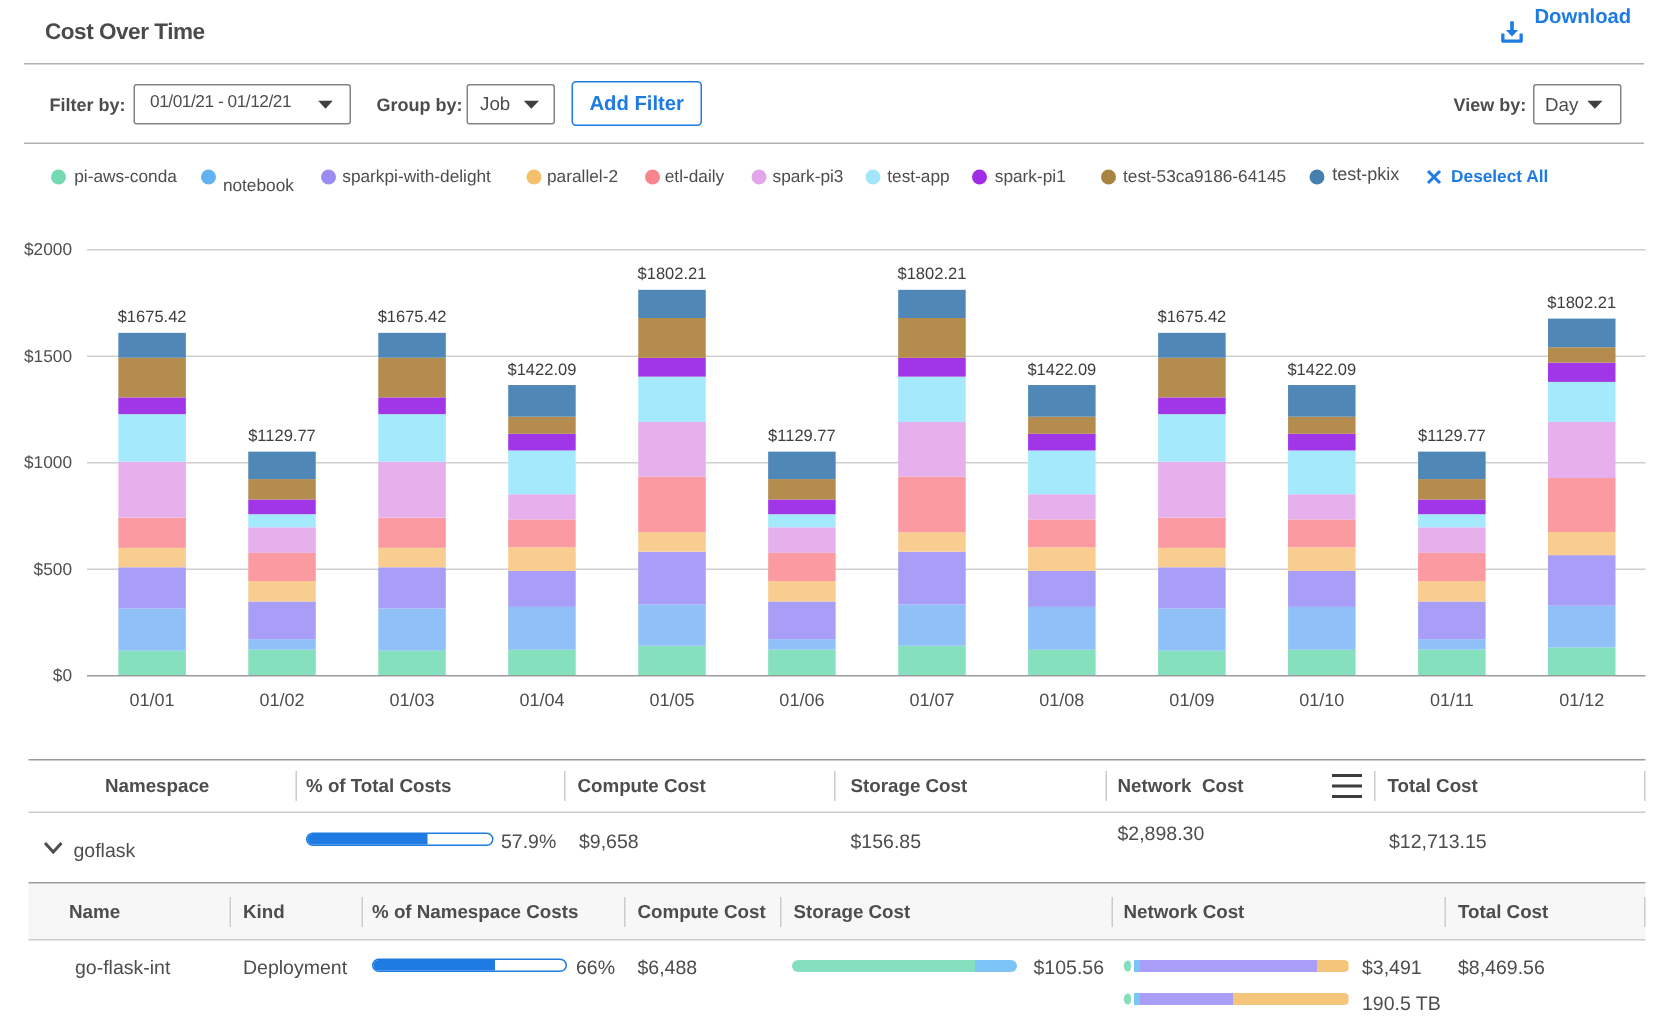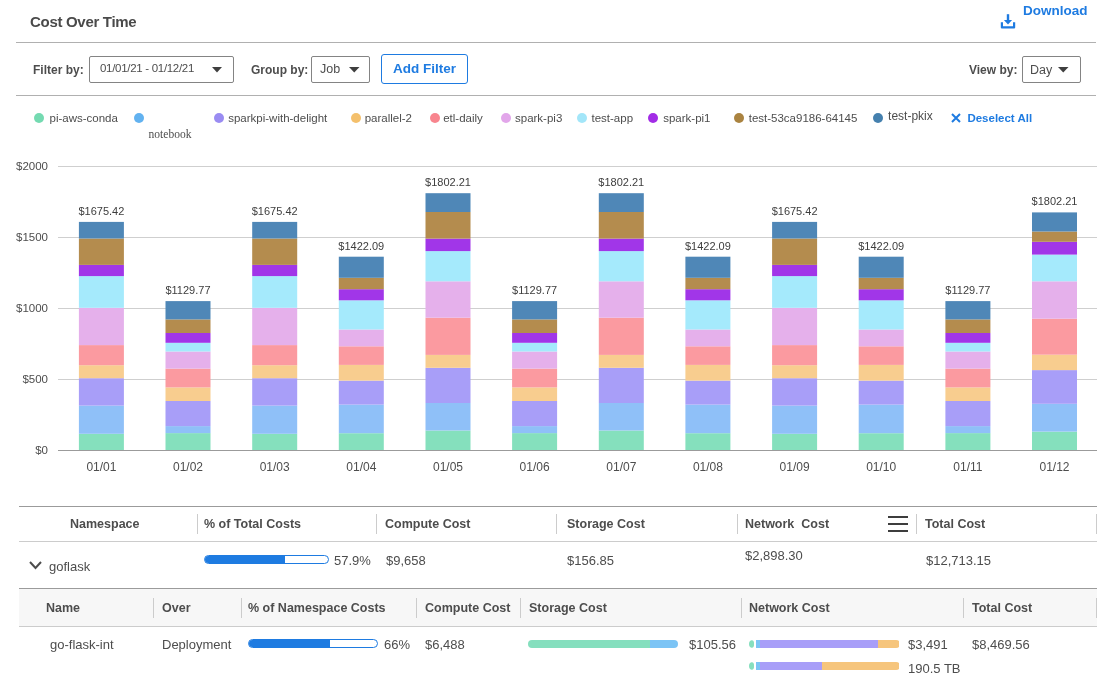--- a/index.html
+++ b/index.html
@@ -40,21 +40,21 @@
 <div class="abs" style="left:1030px;top:63px;font-size:12.5px;">Day</div>
 <svg class="abs" style="left:1058px;top:67px;" width="11" height="6">
     <path d="M0 0 L10.5 0 L5.25 5.5 Z" fill="#3f3f3f"></path>
   </svg>
 <div class="hline" style="left:16px;top:95px;width:1080px;background:#b0b0b0;"></div>
 
 <div id="legend">
     <div class="abs" style="left:33.7px;top:113px;width:10px;height:10px;border-radius:50%;background:#74dab1"></div>
     <div class="abs" style="left:49.5px;top:111.5px;font-size:11.5px;">pi-aws-conda</div>
     <div class="abs" style="left:134.3px;top:113px;width:10px;height:10px;border-radius:50%;background:#62b2f0"></div>
-    <div class="abs" style="left:148.6px;top:128px;font-size:11.5px;font-family:Liberation Serif, serif;">notebook</div>
+    <div class="abs" style="left:148.6px;top:118px;font-size:11.5px;">notebook</div>
     <div class="abs" style="left:213.9px;top:113px;width:10px;height:10px;border-radius:50%;background:#9a8cf2"></div>
     <div class="abs" style="left:228.2px;top:111.5px;font-size:11.5px;">sparkpi-with-delight</div>
     <div class="abs" style="left:351.3px;top:113px;width:10px;height:10px;border-radius:50%;background:#f4c06c"></div>
     <div class="abs" style="left:364.7px;top:111.5px;font-size:11.5px;">parallel-2</div>
     <div class="abs" style="left:429.9px;top:113px;width:10px;height:10px;border-radius:50%;background:#f8858e"></div>
     <div class="abs" style="left:443.2px;top:111.5px;font-size:11.5px;">etl-daily</div>
     <div class="abs" style="left:501.1px;top:113px;width:10px;height:10px;border-radius:50%;background:#e2a6ea"></div>
     <div class="abs" style="left:515px;top:111.5px;font-size:11.5px;">spark-pi3</div>
     <div class="abs" style="left:576.7px;top:113px;width:10px;height:10px;border-radius:50%;background:#a3e6f9"></div>
     <div class="abs" style="left:591.5px;top:111.5px;font-size:11.5px;">test-app</div>
@@ -256,21 +256,21 @@
 <div class="abs" style="left:334px;top:553px;font-size:13px;">57.9%</div>
 <div class="abs" style="left:386px;top:553px;font-size:13px;">$9,658</div>
 <div class="abs" style="left:567px;top:553px;font-size:13px;">$156.85</div>
 <div class="abs" style="left:745px;top:548px;font-size:13px;">$2,898.30</div>
 <div class="abs" style="left:745px;top:570px;font-size:13px;margin-top:36px;">304,720 GB</div>
 <div class="abs" style="left:926px;top:553px;font-size:13px;">$12,713.15</div>
 
 <div class="abs" style="left:19px;top:589px;width:1078px;height:37px;background:#f7f7f7;"></div>
 <div class="hline" style="left:19px;top:588px;width:1078px;background:#9b9b9b;"></div>
 <div class="abs b" style="left:46px;top:601px;font-size:12.5px;">Name</div>
-<div class="abs b" style="left:162px;top:601px;font-size:12.5px;">Over</div>
+<div class="abs b" style="left:162px;top:601px;font-size:12.5px;">Kind</div>
 <div class="abs b" style="left:248px;top:601px;font-size:12.5px;">% of Namespace Costs</div>
 <div class="abs b" style="left:425px;top:601px;font-size:12.5px;">Compute Cost</div>
 <div class="abs b" style="left:529px;top:601px;font-size:12.5px;">Storage Cost</div>
 <div class="abs b" style="left:749px;top:601px;font-size:12.5px;">Network Cost</div>
 <div class="abs b" style="left:972px;top:601px;font-size:12.5px;">Total Cost</div>
 <div class="sep" style="left:153px;top:598px;height:20px;"></div>
 <div class="sep" style="left:241px;top:598px;height:20px;"></div>
 <div class="sep" style="left:416px;top:598px;height:20px;"></div>
 <div class="sep" style="left:520px;top:598px;height:20px;"></div>
 <div class="sep" style="left:741px;top:598px;height:20px;"></div>

